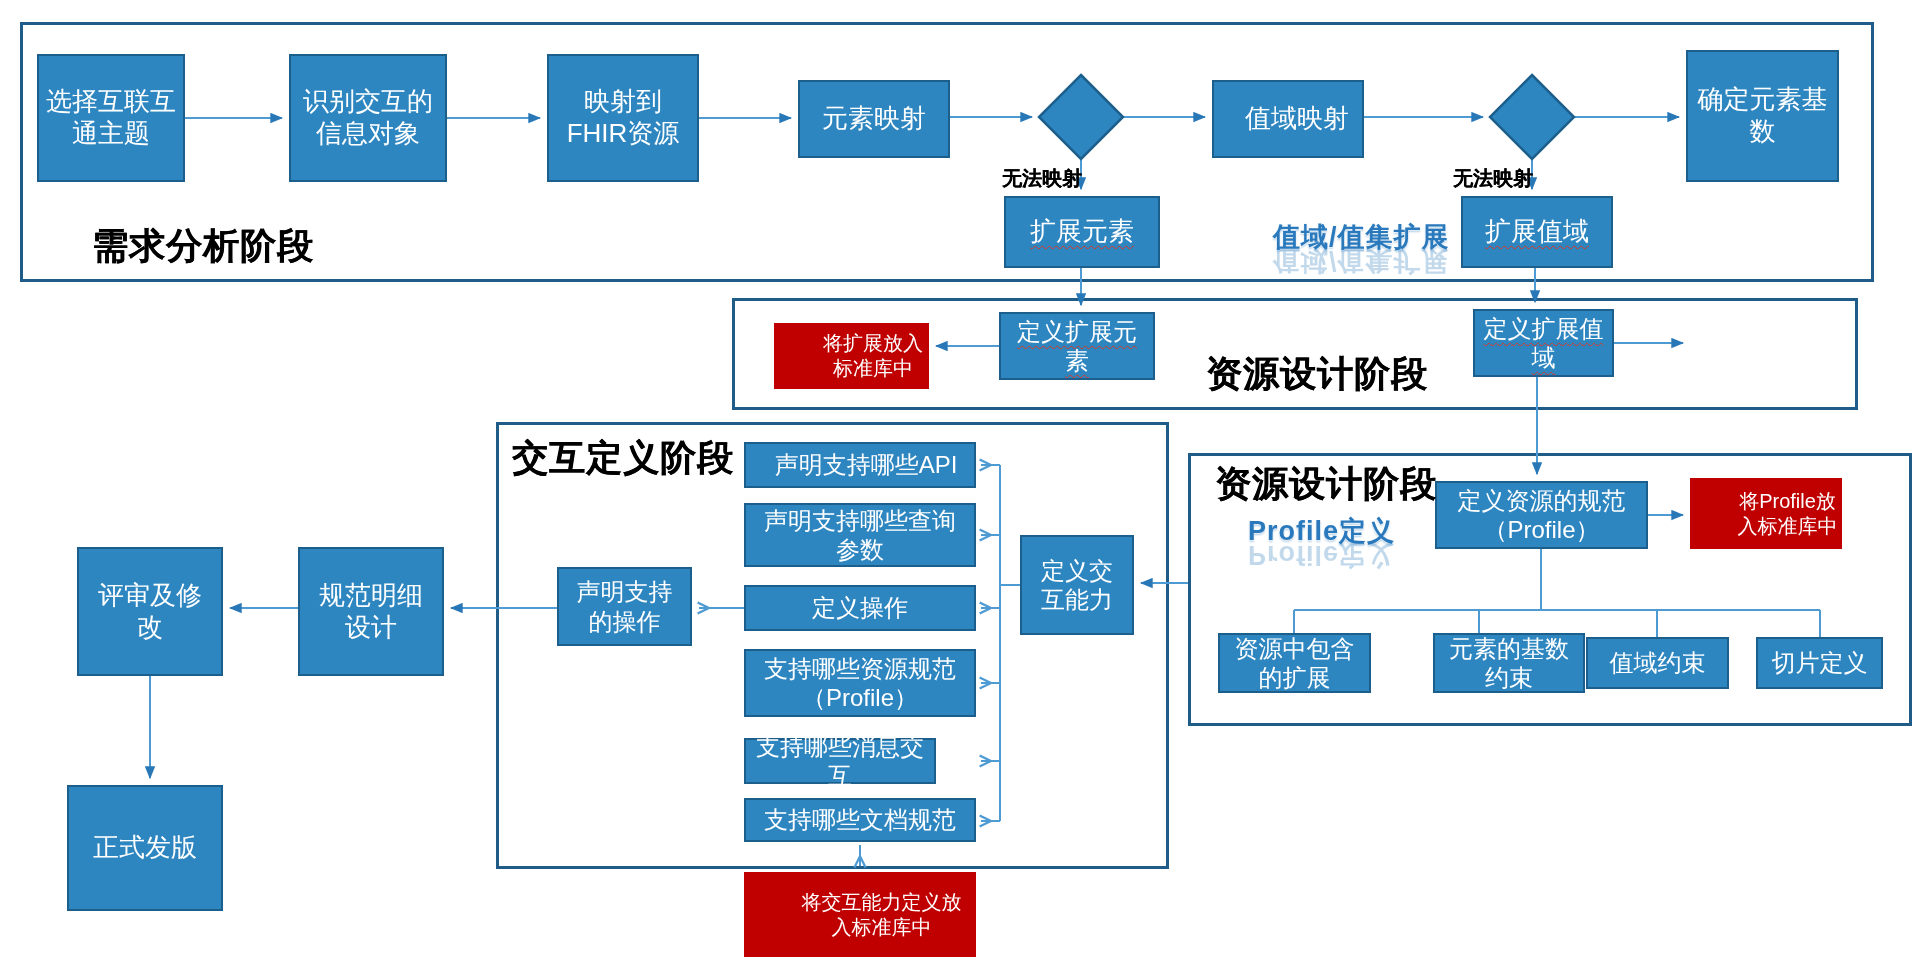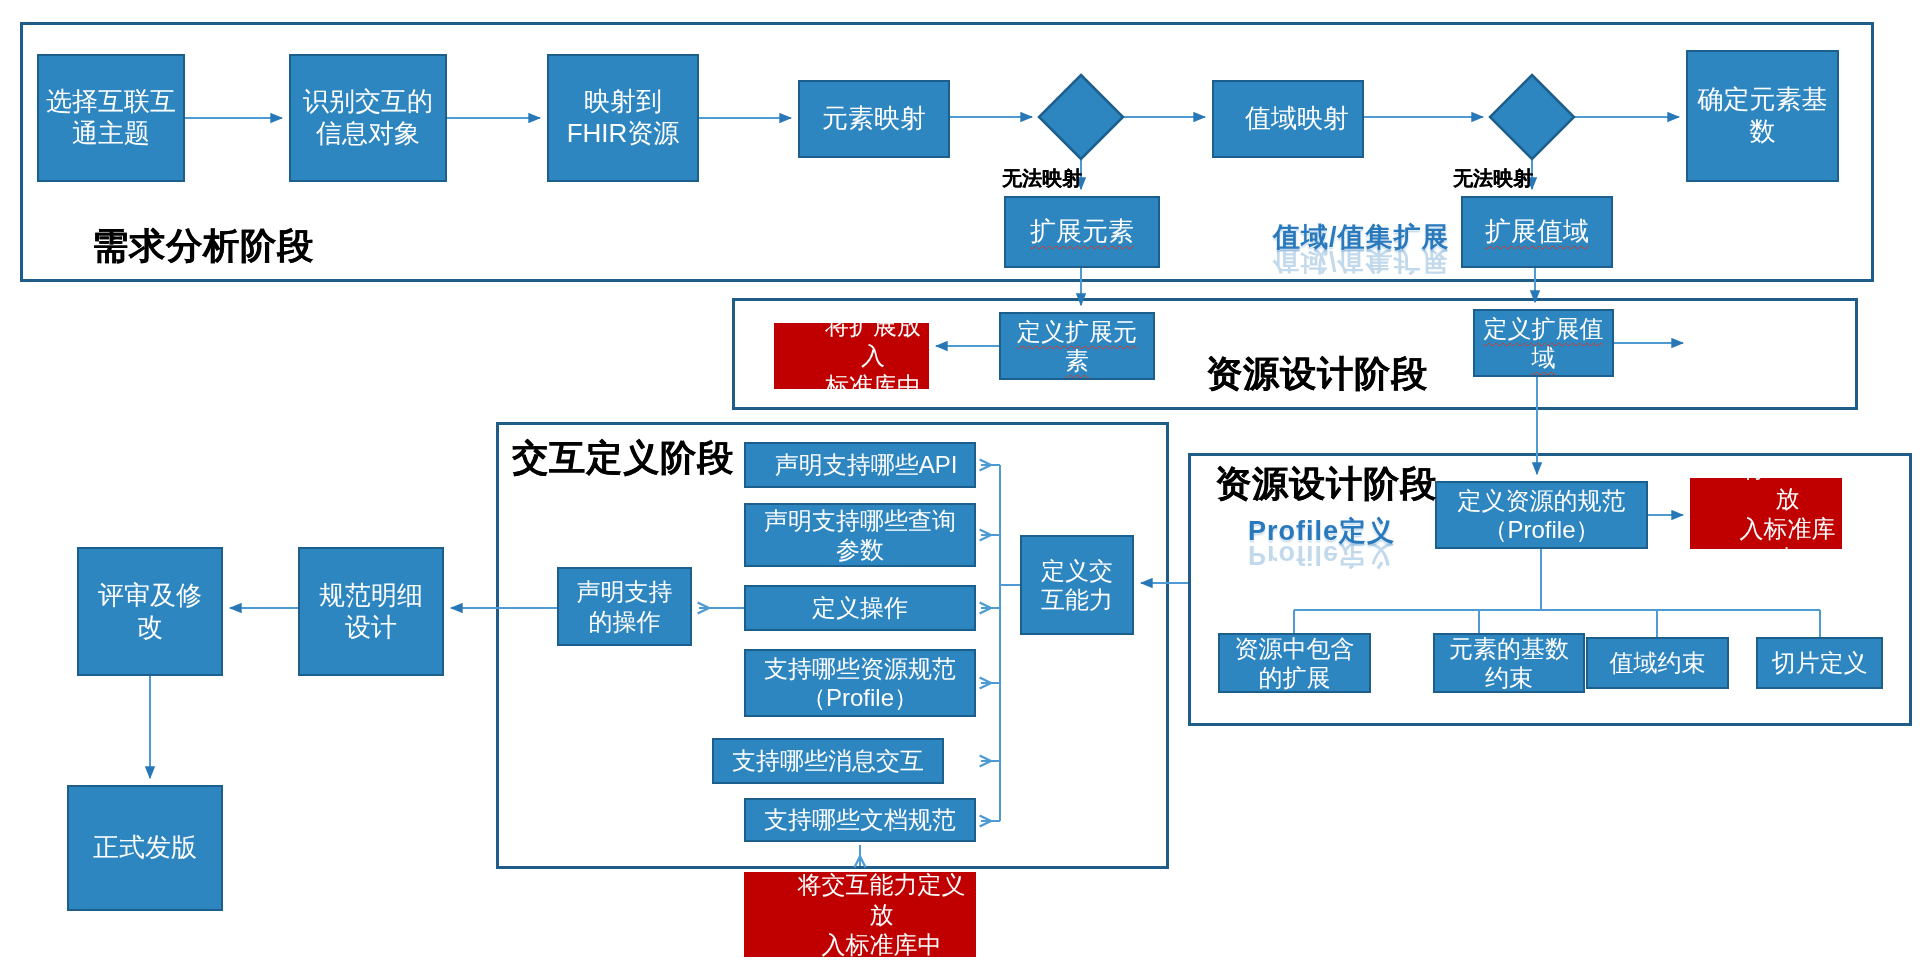--- a/index.html
+++ b/index.html
@@ -12,21 +12,21 @@
   }
   .wires{position:absolute;left:0;top:0;width:1920px;height:970px;z-index:2;pointer-events:none;}
   .box{
     position:absolute;z-index:3;background:#2E86C1;border:2px solid #1C5F8C;
     color:#fff;display:flex;align-items:center;justify-content:center;text-align:center;
     white-space:pre-line;font-size:26px;line-height:1.22;box-sizing:border-box;
   }
   .redbox{
     position:absolute;z-index:3;background:#C00000;border:none;
     color:#fff;display:flex;align-items:center;justify-content:center;text-align:center;
-    white-space:pre-line;font-size:24px;line-height:1.25;box-sizing:border-box;padding-left:43px;
+    white-space:pre-line;font-size:20px;line-height:1.25;box-sizing:border-box;padding-left:43px;
   }
   .small{font-size:24px;}
   .wavy{text-decoration:underline;text-decoration-style:wavy;text-decoration-color:#d03a2b;
         text-decoration-thickness:1px;text-underline-offset:5px;}
   .sec-title{
     position:absolute;z-index:4;color:#000;font-weight:bold;font-size:36px;white-space:nowrap;
     letter-spacing:1px;text-shadow:0.5px 0 #000;
   }
   .flow-label{
     position:absolute;z-index:4;color:#000;font-weight:bold;font-size:20px;white-space:nowrap;
@@ -161,21 +161,21 @@
 约束</div>
   <div class="box small" style="left:1586px;top:637px;width:143px;height:52px;">值域约束</div>
   <div class="box small" style="left:1756px;top:637px;width:127px;height:52px;">切片定义</div>
 
   <div class="box small" style="left:744px;top:442px;width:232px;height:46px;padding-left:12px;">声明支持哪些API</div>
   <div class="box small" style="left:744px;top:503px;width:232px;height:64px;">声明支持哪些查询
 参数</div>
   <div class="box small" style="left:744px;top:585px;width:232px;height:46px;">定义操作</div>
   <div class="box small" style="left:744px;top:649px;width:232px;height:68px;">支持哪些资源规范
 （Profile）</div>
-  <div class="box small" style="left:712px;top:738px;width:232px;height:46px;">支持哪些消息交互</div>
+  <div class="box small" style="left:744px;top:738px;width:192px;height:46px;">支持哪些消息交互</div>
   <div class="box small" style="left:744px;top:798px;width:232px;height:44px;">支持哪些文档规范</div>
   <div class="box small" style="left:1020px;top:535px;width:114px;height:100px;">定义交
 互能力</div>
   <div class="box small" style="left:557px;top:567px;width:135px;height:79px;">声明支持
 的操作</div>
   <div class="redbox" style="left:744px;top:872px;width:232px;height:85px;">将交互能力定义放
 入标准库中</div>
 
   <div class="box" style="left:77px;top:547px;width:146px;height:129px;">评审及修
 改</div>

